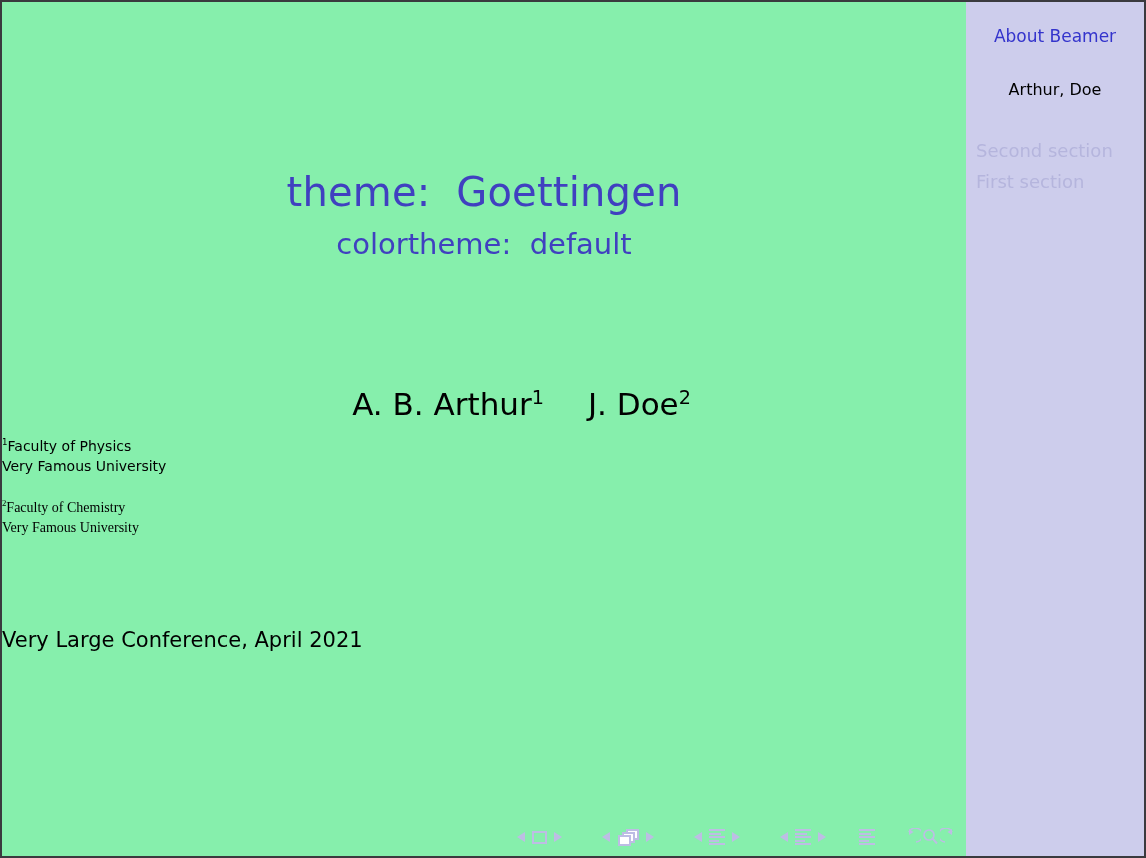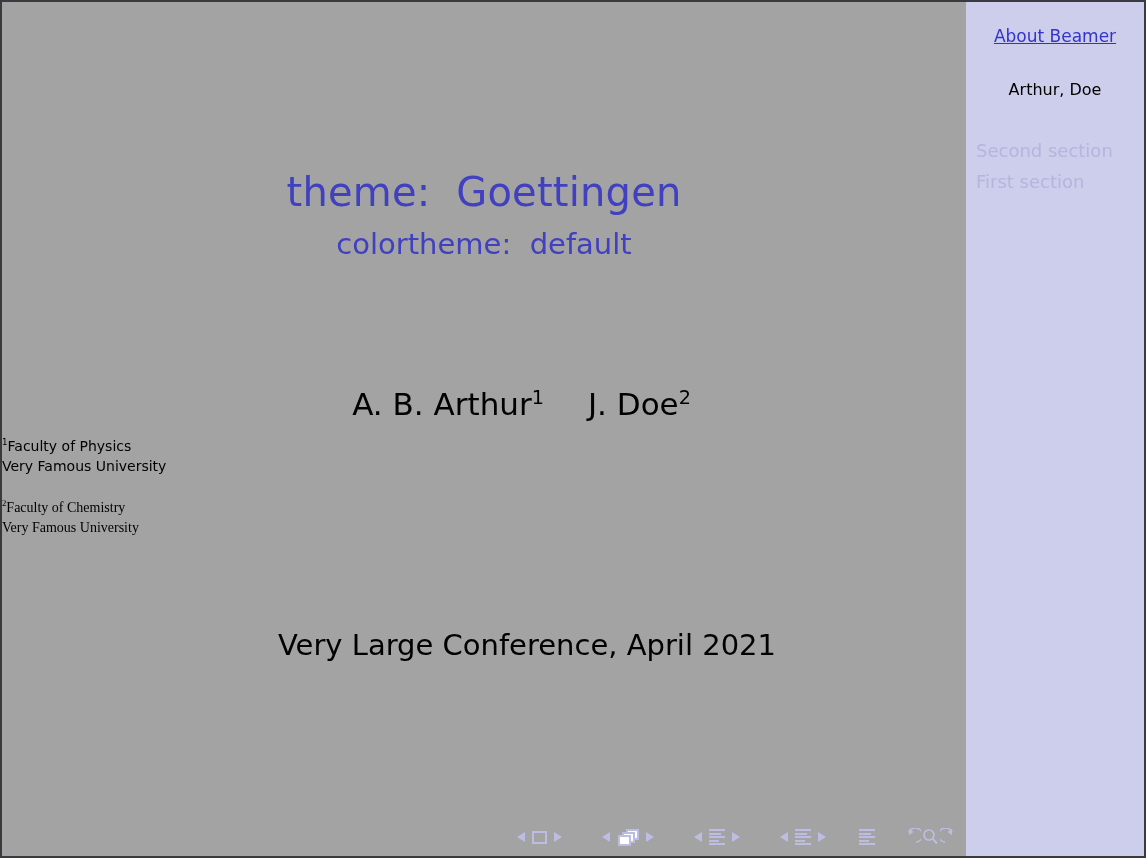--- a/index.html
+++ b/index.html
@@ -21,21 +21,21 @@
     overflow: hidden;
   }
 
   
   #slide-body {
     position: absolute;
     left: 0;
     top: 0;
     width: 964px;
     height: 854px;
-    background: #a3a3a3;
+    background: #86efac;
   }
 
   #title-block {
     position: absolute;
     left: 0;
     top: 168px;
     width: 964px;
     text-align: center;
   }
   .talk-title {
@@ -84,42 +84,41 @@
   }
   .inst-group { margin-bottom: 22px; }
   .inst-group:last-child { margin-bottom: 16px; font-family: Liberation Serif, serif; }
   .inst-line { white-space: pre; }
 
   #date-block {
     position: absolute;
     left: 0;
     top: 626px;
     width: 1050px;
-    text-align: center;
+    text-align: left;
     color: #000000;
-    font-size: 29px;
+    font-size: 21px;
     white-space: pre;
   }
 
   
   #sidebar {
     position: absolute;
     right: 0;
     top: 0;
     width: 178px;
     height: 854px;
     background: #cdcdec;
   }
   #sidebar-title {
     margin-top: 24px;
     text-align: center;
     color: #3434cc;
     font-size: 17px;
     white-space: pre;
-    text-decoration: underline;
   }
   #sidebar-author {
     margin-top: 34px;
     text-align: center;
     color: #000000;
     font-size: 16px;
     white-space: pre;
   }
   #sidebar-sections {
     margin-top: 36px;

